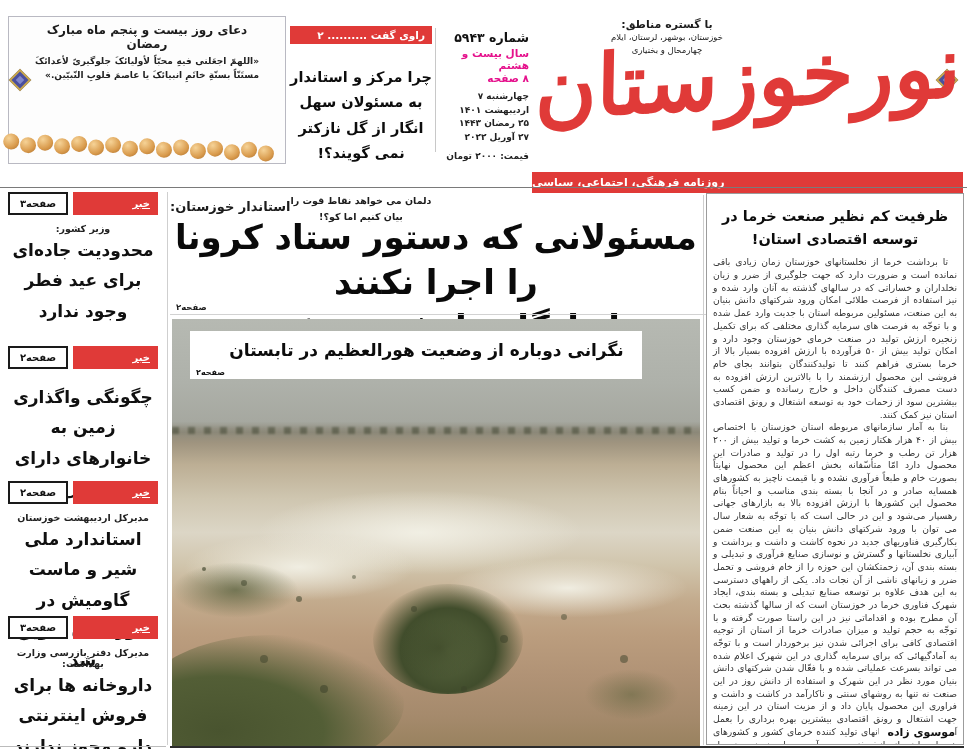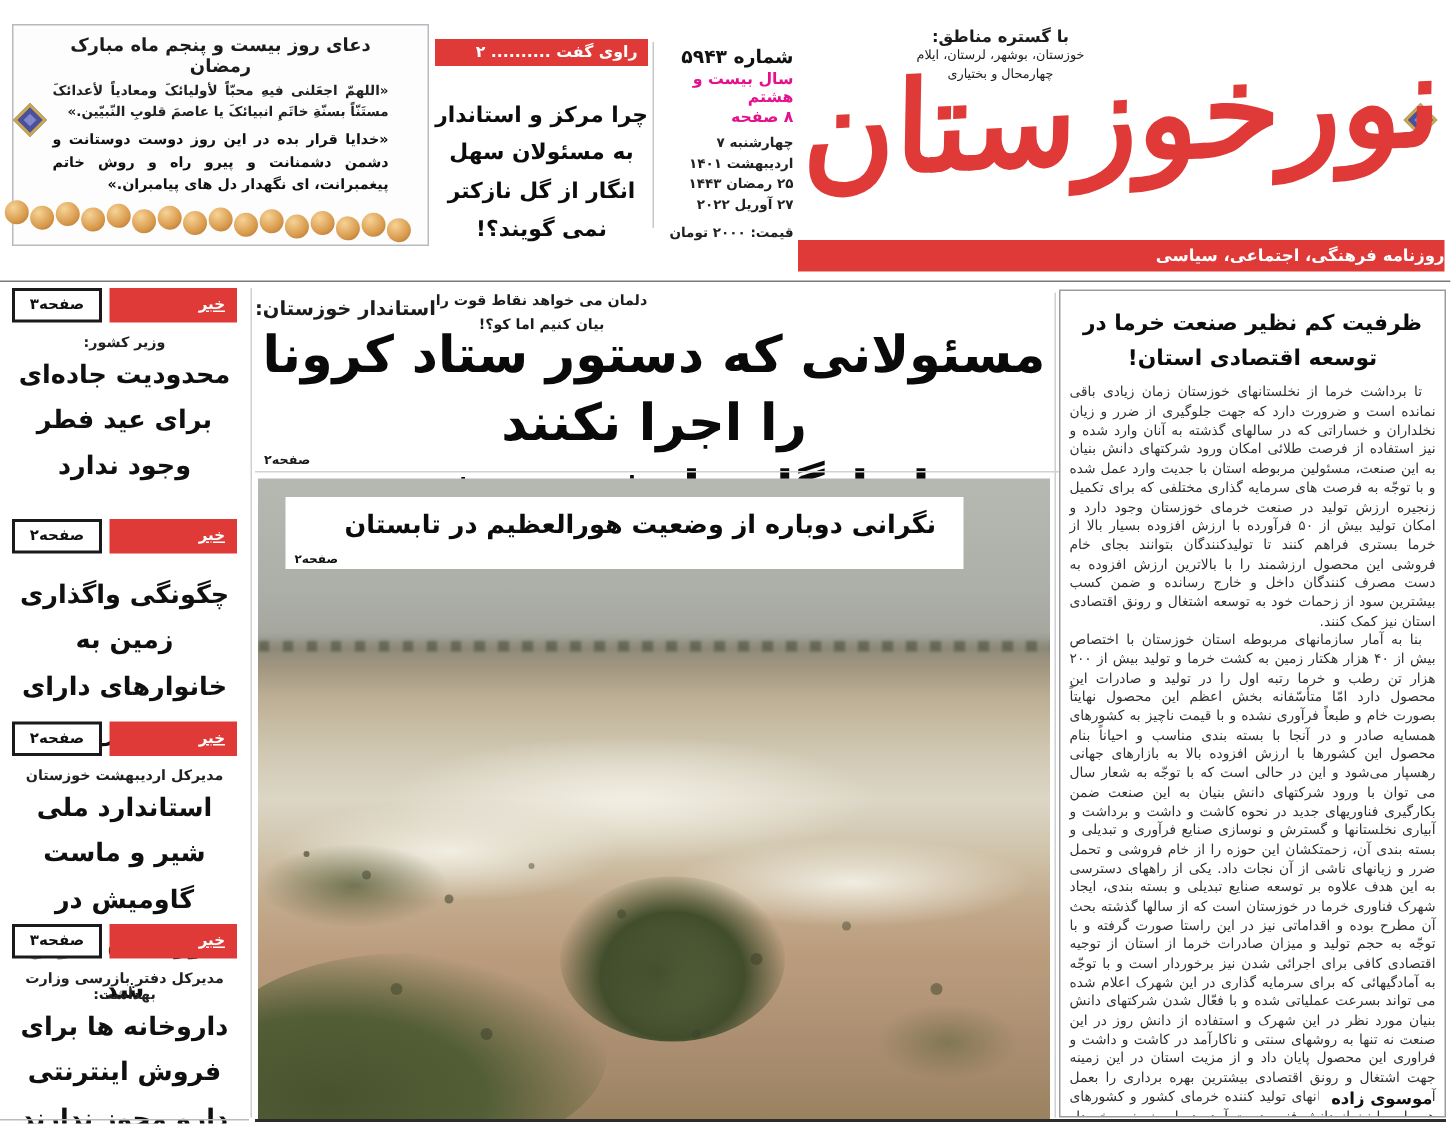--- a/index.html
+++ b/index.html
@@ -44,22 +44,22 @@
 
   
   .masthead { left:532px; top:6px; width:432px; height:156px; }
   .regions { position:absolute; left:55px; top:12px; width:160px; text-align:center; }
   .regions-label { font-size:11px; font-weight:bold; }
   .regions-l1, .regions-l2 { font-size:8.5px; color:#222; line-height:1.5; }
   .nameplate { position:absolute; left:0; right:0; top:26px; text-align:center;
     font-family:"DejaVu Serif","Liberation Serif",serif;
     font-size:84px; font-weight:bold; color:var(--red); line-height:1.1;
     transform:rotate(-3deg) skewX(-4deg); letter-spacing:-2px; }
-  .tagline { left:532px; top:160px; width:431px; height:21px; background:var(--red);
-    color:#fff; font-size:11px; font-weight:bold; text-align:right; line-height:21px; }
+  .tagline { left:532px; top:172px; width:431px; height:21px; background:var(--red);
+    color:#fff; font-size:11px; font-weight:bold; text-align:left; line-height:21px; }
   .sb-divider { left:167px; top:192px; width:1px; height:553px; background:#cfcfcf; }
   .sb-item { position:absolute; left:0; width:166px; padding:0 8px; }
   .sb-head { display:flex; gap:5px; height:23px; }
   .sb-tag { flex:1; background:var(--red); color:#fff; font-size:10px; font-weight:bold; text-align:right; padding:0 8px; line-height:23px;text-decoration:underline; }
   .sb-page { width:60px; background:#fff; border:2px solid #1a1a1a; color:#111; font-size:10px; font-weight:bold; text-align:center; line-height:19px; }
   .sb-kicker { font-size:9.5px; font-weight:bold; text-align:center; margin-top:8px; color:#222; }
   .sb-headline { font-size:17px; font-weight:bold; text-align:center; line-height:1.78; margin-top:1px; color:#101010; }
   .sb-bottom-rule { left:0; width:166px; bottom:2px; height:1px; background:#bbbbbb; }
 
   
@@ -117,22 +117,21 @@
   
   .bottom-dark { left:170px; width:794px; bottom:1px; height:2px; background:#2c2c2c; }
 
   :root { --red:#e03a38; --magenta:#e5118c; }
 </style>
 </head>
 <body>
 
 <div class="abs prayer">
   <div class="prayer-title">دعای روز بیست و پنجم ماه مبارک رمضان</div>
-  <div class="prayer-arabic">«اللهمّ اجعَلنی فیهِ محبّاً لأولیائکَ ومعادیاً لأعدائکَ مستَنّاً بسنّةِ خاتَمِ انبیائکَ یا عاصمَ قلوبِ النّبیّین.»</div>
-  <div class="prayer-fa">«خدایا قرار بده در این روز دوست دوستانت و دشمن دشمنانت و پیرو راه و روش خاتم پیغمبرانت، ای نگهدار دل های پیامبران.»</div>
+  <div class="prayer-arabic">«اللهمّ اجعَلنی فیهِ محبّاً لأولیائکَ جلوگیریً لأعدائکَ مستَنّاً بسنّةِ خاتَمِ انبیائکَ یا عاصمَ قلوبِ النّبیّین.»</div>
 </div>
 <span class="abs ornament left"></span>
 <span class="abs ornament right"></span>
 <div class="abs beads">
   <span class="bead"></span>
     <span class="bead"></span>
     <span class="bead"></span>
     <span class="bead"></span>
   <span class="bead"></span>
     <span class="bead"></span>

